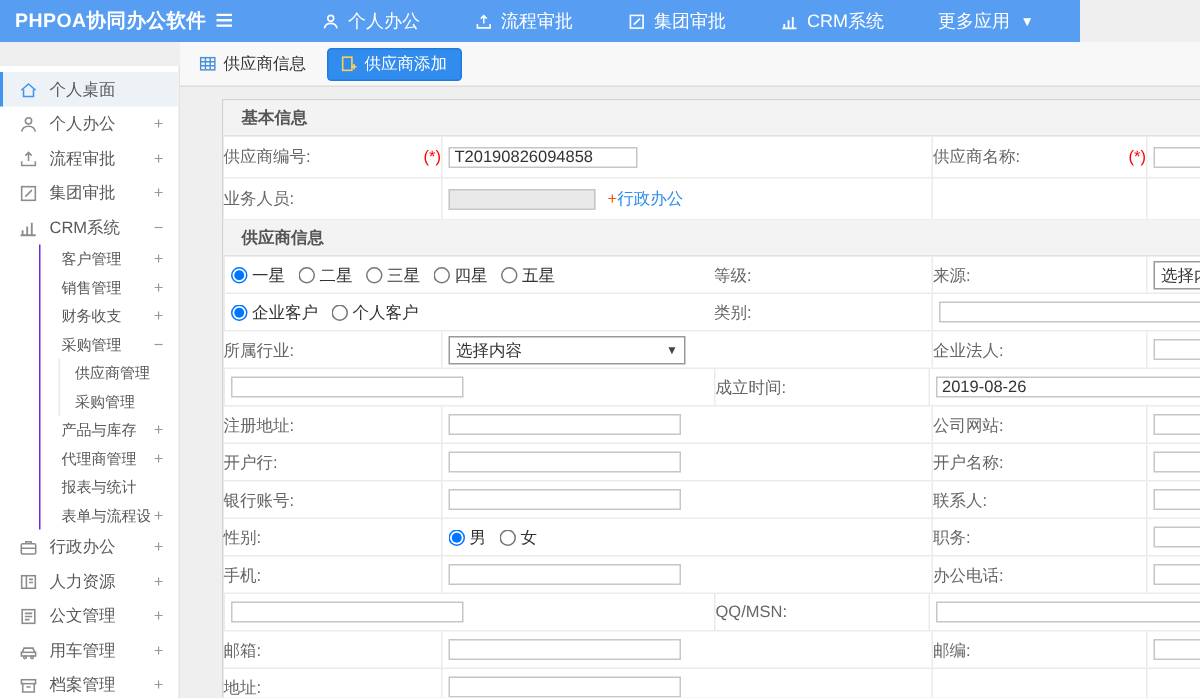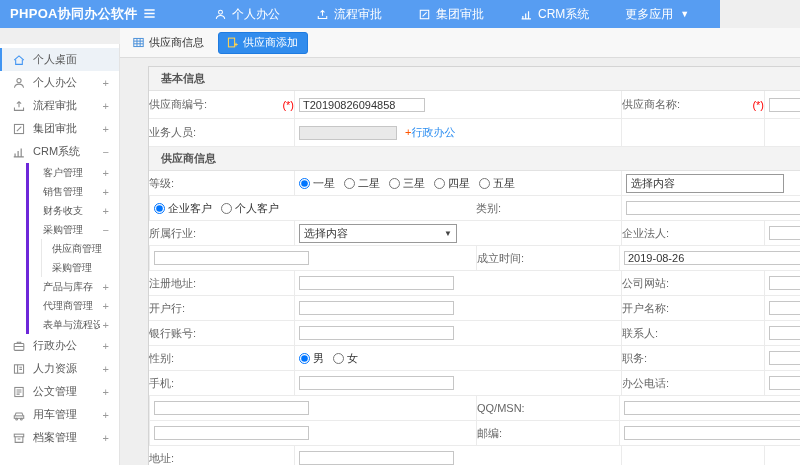--- a/index.html
+++ b/index.html
@@ -22,21 +22,21 @@
   
   .sidebar { position:fixed; top:28px; left:0; width:120px; height:437px;
     background:#fff; border-right:1px solid #e3e3e3; padding-top:4px; overflow:hidden;margin-top:16px; }
   .s-item { display:flex; align-items:center; height:23px; padding:0 10px 0 12px;
     color:#595959; font-size:11px; cursor:pointer; white-space:nowrap; }
   .s-item .ico { width:14px; height:14px; margin-right:7px; color:#8c8c8c; flex:0 0 auto; }
   .s-item .lbl { overflow:hidden; }
   .s-item .plus { margin-left:auto; color:#999; font-size:11px; padding-left:3px; }
   .s-item.active { background:#edf2f7; border-left:2px solid #4195f2; padding-left:10px; }
   .s-item.active .ico { color:#4195f2; }
-  .subgroup { margin-left:26px; border-left:3px solid #6d28d9; }
+  .subgroup { margin-left:26px; border-left:1px solid #6d28d9; }
   .subgroup .s-item { height:19px; padding-left:14px; padding-right:10px; font-size:10px; }
   .subgroup2 { margin-left:12px; border-left:1px solid #e8e8e8; }
   .subgroup2 .s-item { padding-left:10px; }
 
   
   .content { position:fixed; top:28px; left:120px; width:680px; height:437px;
     background:#efefef; overflow:hidden; }
   .tabbar { height:30px; background:#f8f8f8; border-bottom:1px solid #dcdcdc;
     display:flex; align-items:center; padding-left:12px; }
   .tab-plain { display:flex; align-items:center; gap:4px; font-size:11px; color:#333;
@@ -198,20 +198,23 @@
     </div>
     <div class="s-item">
       <span class="lbl">产品与库存</span>
       <span class="plus">+</span>
     </div>
     <div class="s-item">
       <span class="lbl">代理商管理</span>
       <span class="plus">+</span>
     </div>
     <div class="s-item">
+      <span class="lbl">报表与统计</span>
+    </div>
+    <div class="s-item">
       <span class="lbl">表单与流程设置</span>
       <span class="plus">+</span>
     </div>
   </div>
 
   <div class="s-item">
     <span class="ico"><svg width="14" height="14" viewBox="0 0 16 16" fill="none" stroke="currentColor" stroke-width="1.2">
           <rect x="2.5" y="5.2" width="11" height="7.8" rx="1"></rect>
           <path d="M6 5.2V3.6h4v1.6M2.5 8.6h11"></path>
         </svg></span>
@@ -305,23 +308,20 @@
         <input class="inp staff" disabled="" style="">
         <a class="lnk"><i class="pl">+</i><span class="tx">行政办公</span></a>
       </div>
       <div class="cell lab lab2"></div>
       <div class="cell f2"></div>
     </div>
 
     <div class="fsec">供应商信息</div>
 
     <div class="frow">
-      <div class="cell lab lab1">
-          <span>等级:</span>
-        </div>
       <div class="cell f1 radgrp">
         <label class="rad">
             <input type="radio" name="level" checked="" style="">
             <span>一星</span>
           </label>
         <label class="rad">
             <input type="radio" name="level" style="">
             <span>二星</span>
           </label>
         <label class="rad">
@@ -330,20 +330,26 @@
           </label>
         <label class="rad">
             <input type="radio" name="level" style="">
             <span>四星</span>
           </label>
         <label class="rad">
             <input type="radio" name="level" style="">
             <span>五星</span>
           </label>
       </div>
+      <div class="cell lab lab1">
+          <span>等级:</span>
+        </div>
+      <div class="cell lab lab2">
+          <span>来源:</span>
+        </div>
       <div class="cell f2">
         <div class="fsel">
             <span>选择内容</span>
           </div>
       </div>
     </div>
 
     <div class="frow">
       <div class="cell f1 radgrp">
         <label class="rad">
@@ -481,20 +487,23 @@
         </div>
       <div class="cell lab lab2">
           <span>QQ/MSN:</span>
         </div>
       <div class="cell f2">
           <input class="inp wide" style="">
         </div>
     </div>
 
     <div class="frow">
+      <div class="cell lab lab1">
+          <span>邮箱:</span>
+        </div>
       <div class="cell f1">
           <input class="inp" style="">
         </div>
       <div class="cell lab lab2">
           <span>邮编:</span>
         </div>
       <div class="cell f2">
           <input class="inp wide" style="">
         </div>
     </div>

